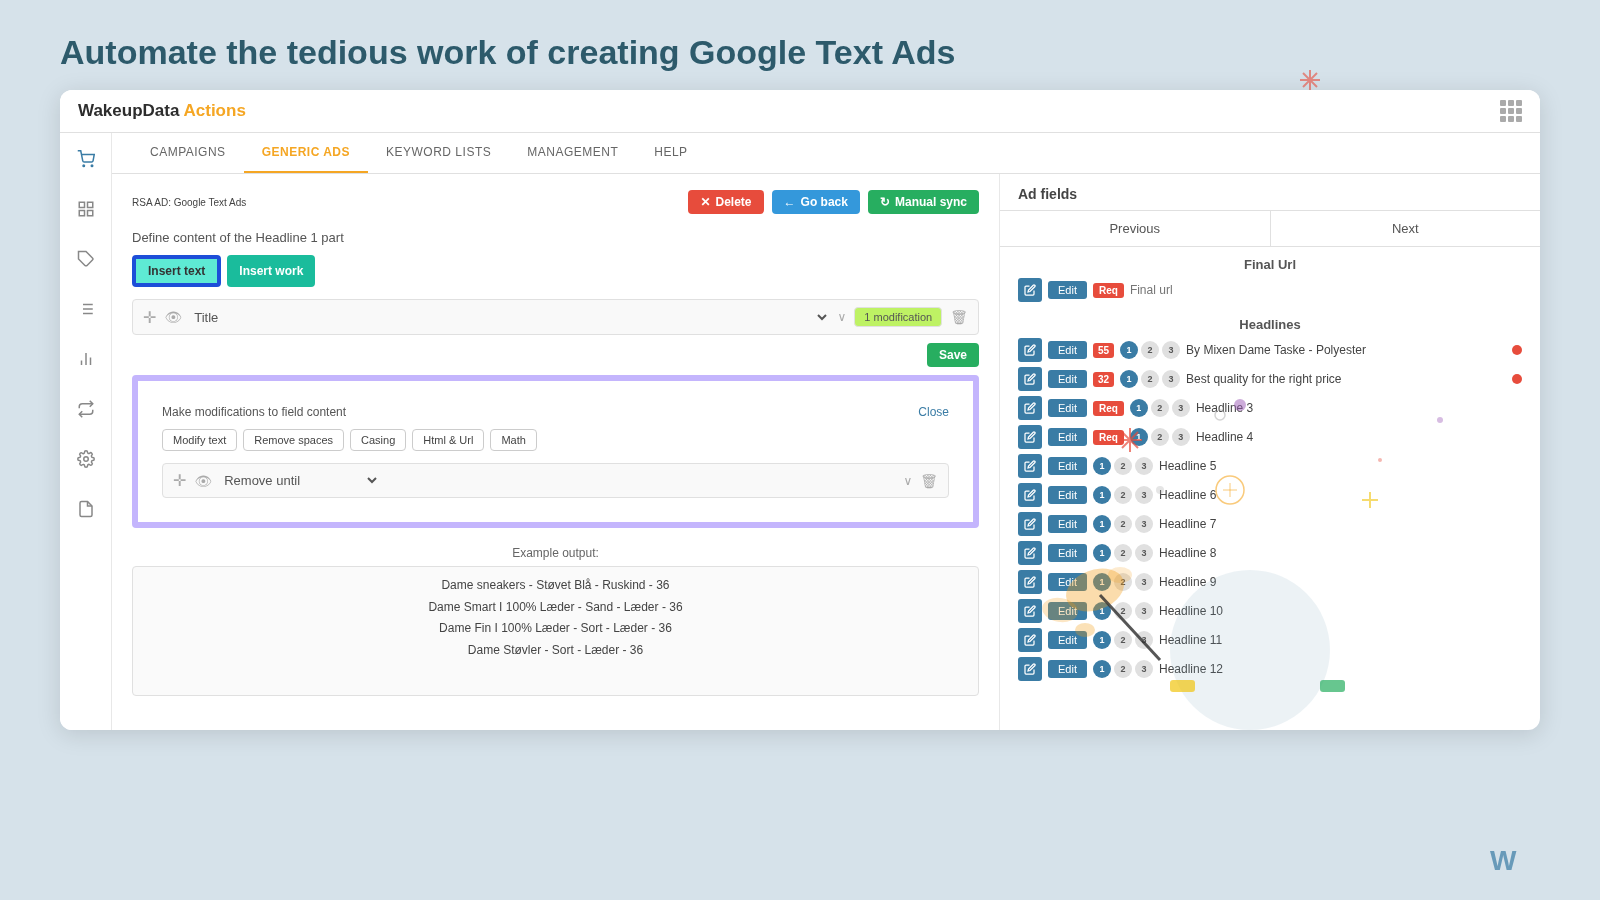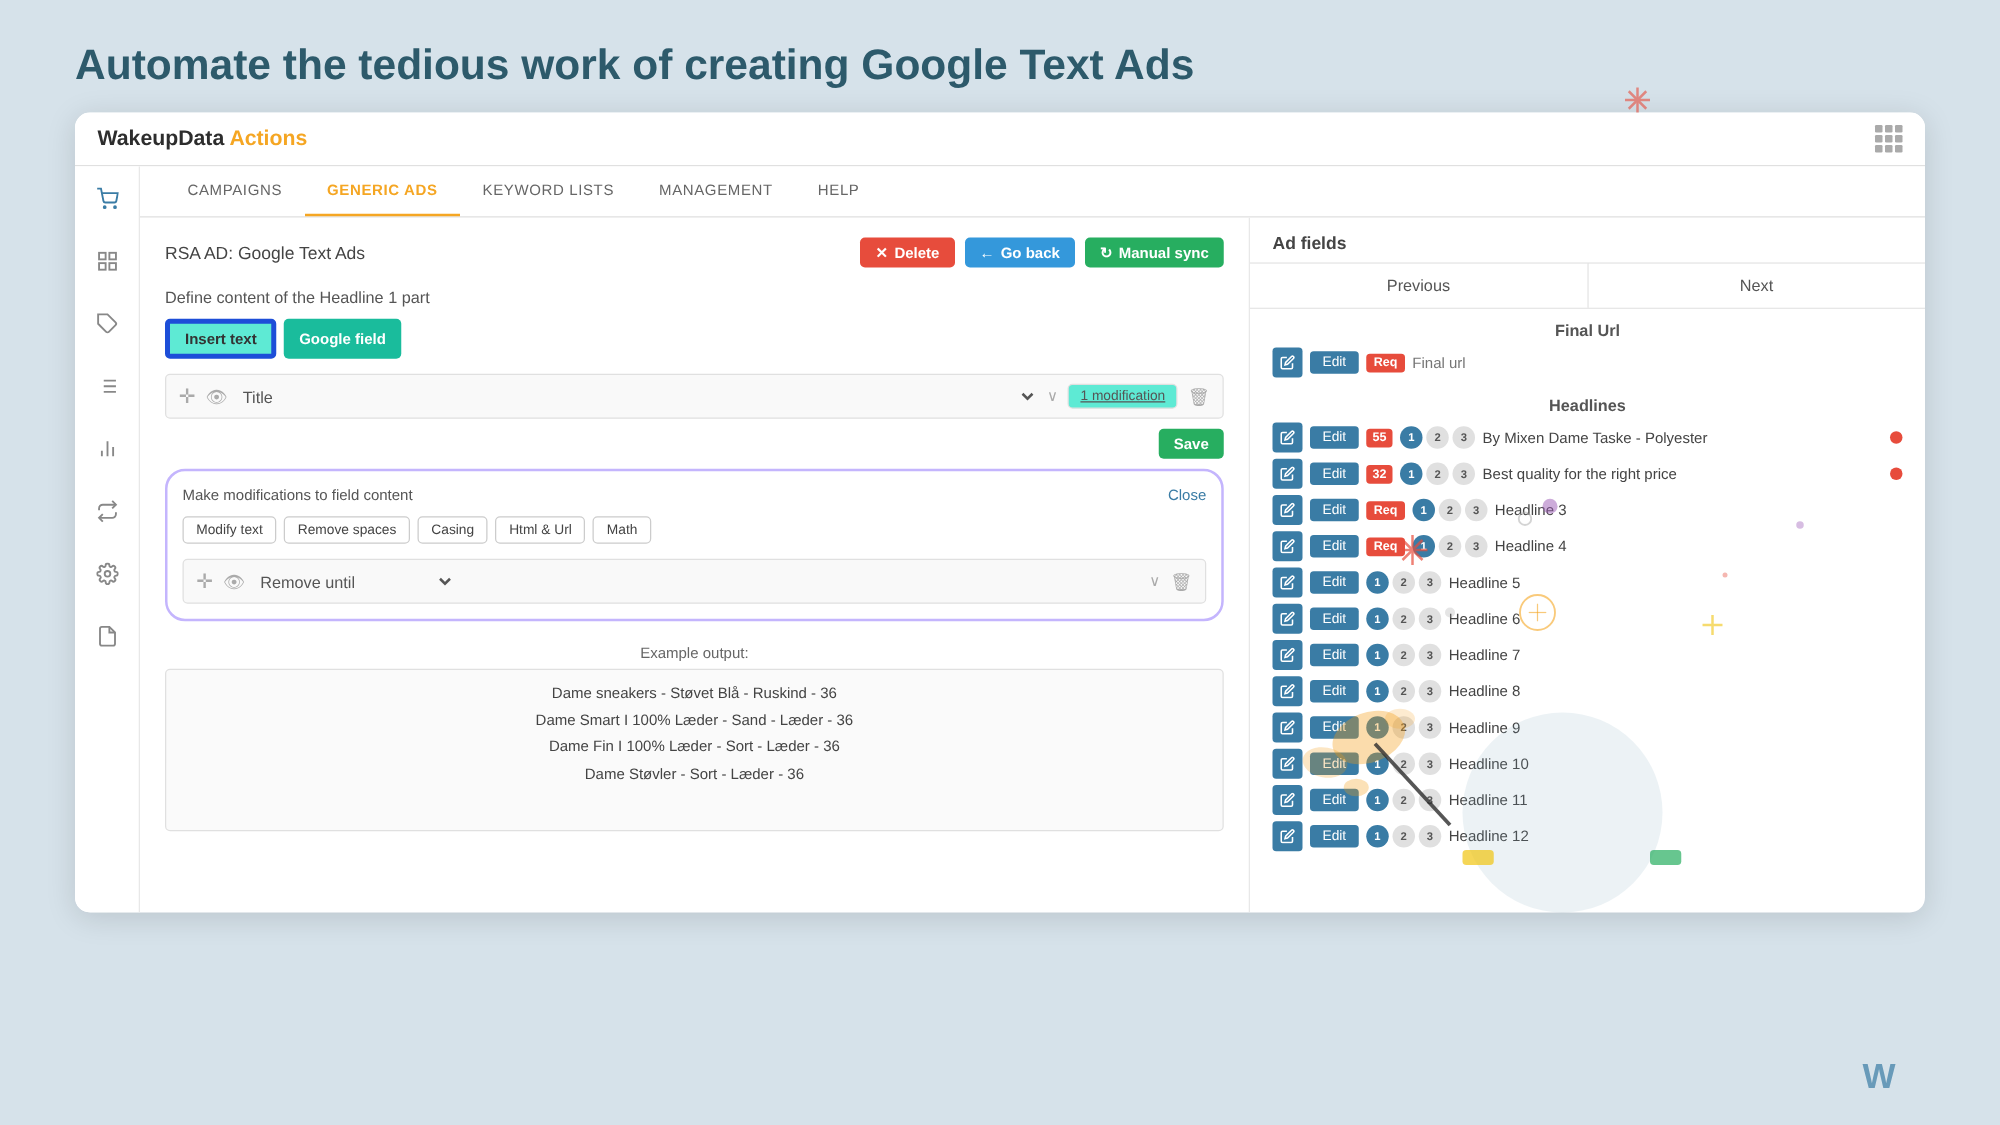--- a/index.html
+++ b/index.html
@@ -165,42 +165,41 @@
     }
     .field-row select {
       flex: 1;
       border: none;
       background: transparent;
       font-size: 13px;
       color: #555;
       outline: none;
     }
     .modification-badge {
-      background: #5eead4;
+      background: #bef264;
       border: 1px solid #e0e0e0;
       border-radius: 4px;
       padding: 3px 9px;
       font-size: 11px;
       color: #555;
-      text-decoration: underline;
     }
     .drag-handle { color: #aaa; cursor: grab; }
     .eye-icon { color: #aaa; font-size: 14px; }
     .trash-icon { color: #aaa; font-size: 14px; cursor: pointer; }
 
     .save-row {
       display: flex;
       justify-content: flex-end;
       margin: 8px 0;
     }
 
     .modifications-section {
-      border: 2px solid #c4b5fd;
-      border-radius: 16px;
-      padding: 12px;
+      border: 6px solid #c4b5fd;
+      border-radius: 4px;
+      padding: 24px;
       margin-top: 6px;
     }
     .mod-header {
       display: flex;
       justify-content: space-between;
       align-items: center;
       margin-bottom: 10px;
     }
     .mod-buttons {
       display: flex;
@@ -556,42 +555,42 @@
         <div class="nav-tab">KEYWORD LISTS</div>
         <div class="nav-tab">MANAGEMENT</div>
         <div class="nav-tab">HELP</div>
       </div>
 
       <div class="inner-content">
 
         <div class="left-panel">
 
           <div style="display:flex;align-items:center;justify-content:space-between;margin-bottom:16px;">
-            <div style="font-size:14px;color:#444;font-weight:500;">RSA AD: Google Text Ads</div>
+            <div style="font-size:10px;color:#444;font-weight:500;">RSA AD: Google Text Ads</div>
             <div style="display:flex;gap:8px;">
               <button class="btn btn-red btn-with-icon">
                 <span style="font-weight:900;">✕</span>
                 <span>Delete</span>
               </button>
               <button class="btn btn-blue btn-with-icon">
                 <span>←</span>
                 <span>Go back</span>
               </button>
               <button class="btn btn-green btn-with-icon">
                 <span>↻</span>
                 <span>Manual sync</span>
               </button>
             </div>
           </div>
 
           <div class="section-label">Define content of the Headline 1 part</div>
 
           <div class="insert-buttons">
             <button class="btn btn-outline">Insert text</button>
-            <button class="btn btn-teal">Google field</button>
+            <button class="btn btn-teal">Insert work</button>
           </div>
 
           <div class="field-row">
             <span class="drag-handle">✛</span>
             <span class="eye-icon">👁</span>
             <select>
               <option>Title</option>
             </select>
             <span style="color:#aaa;font-size:12px;">∨</span>
             <span class="modification-badge">1 modification</span>

